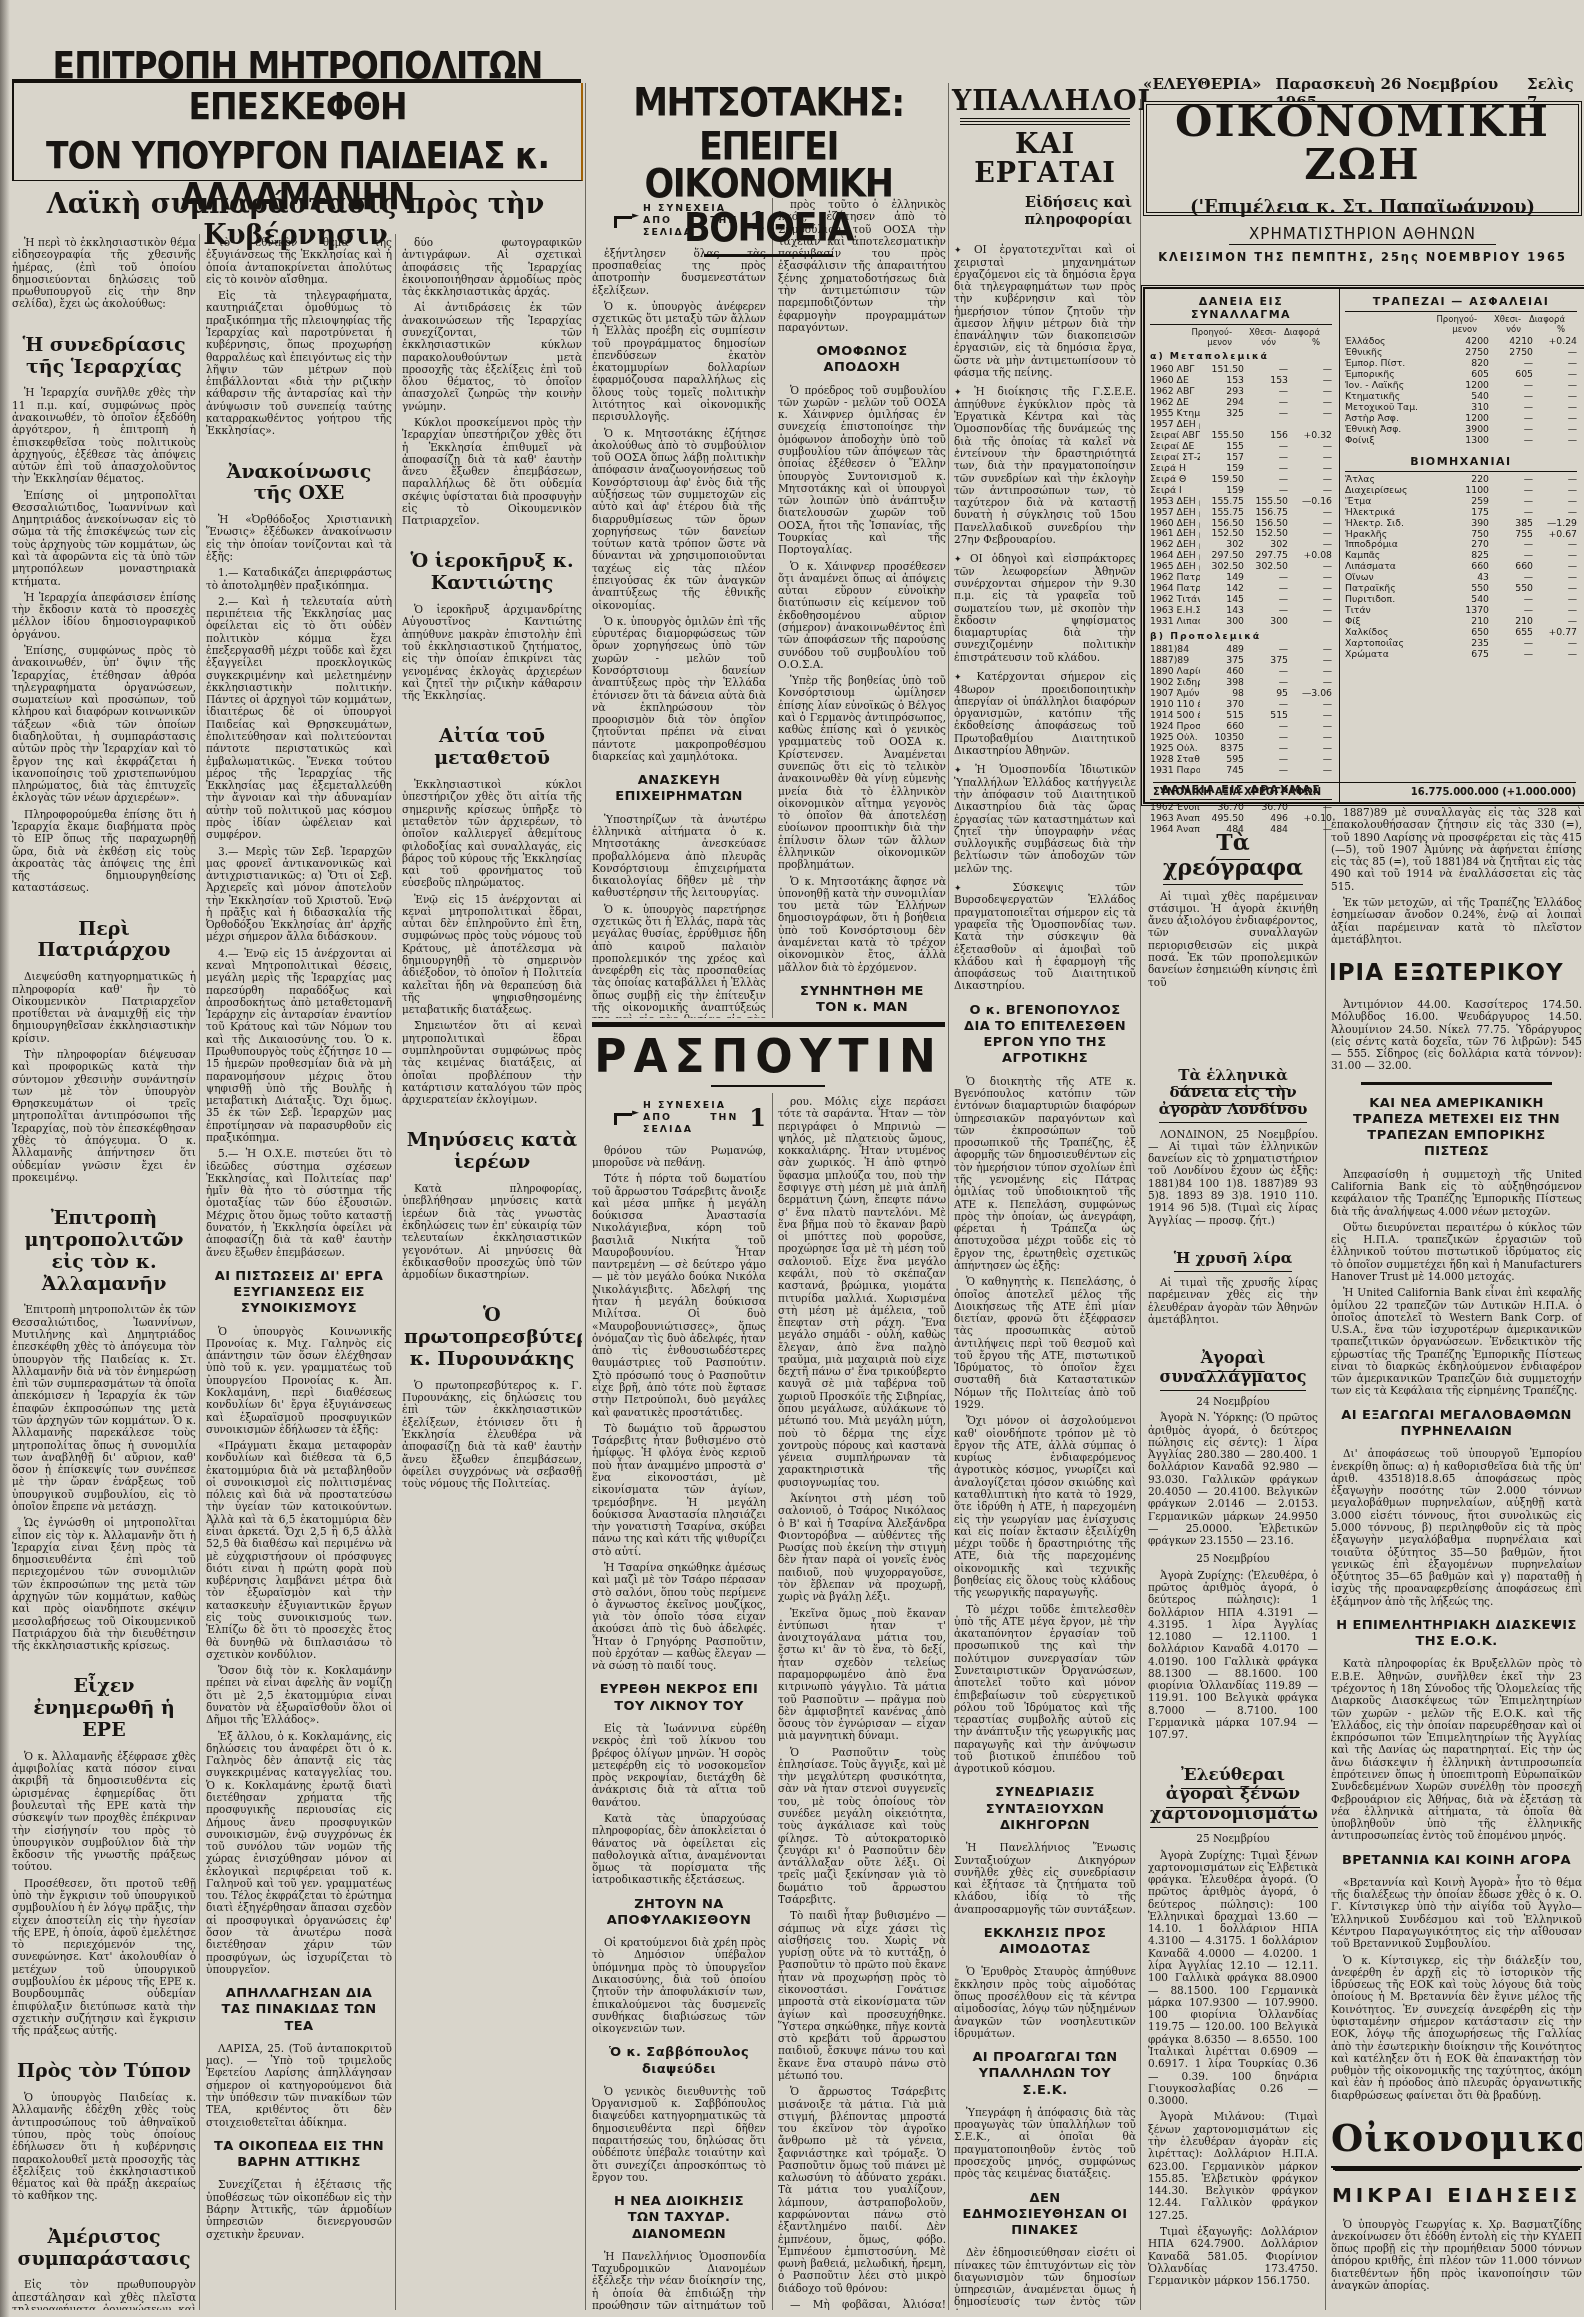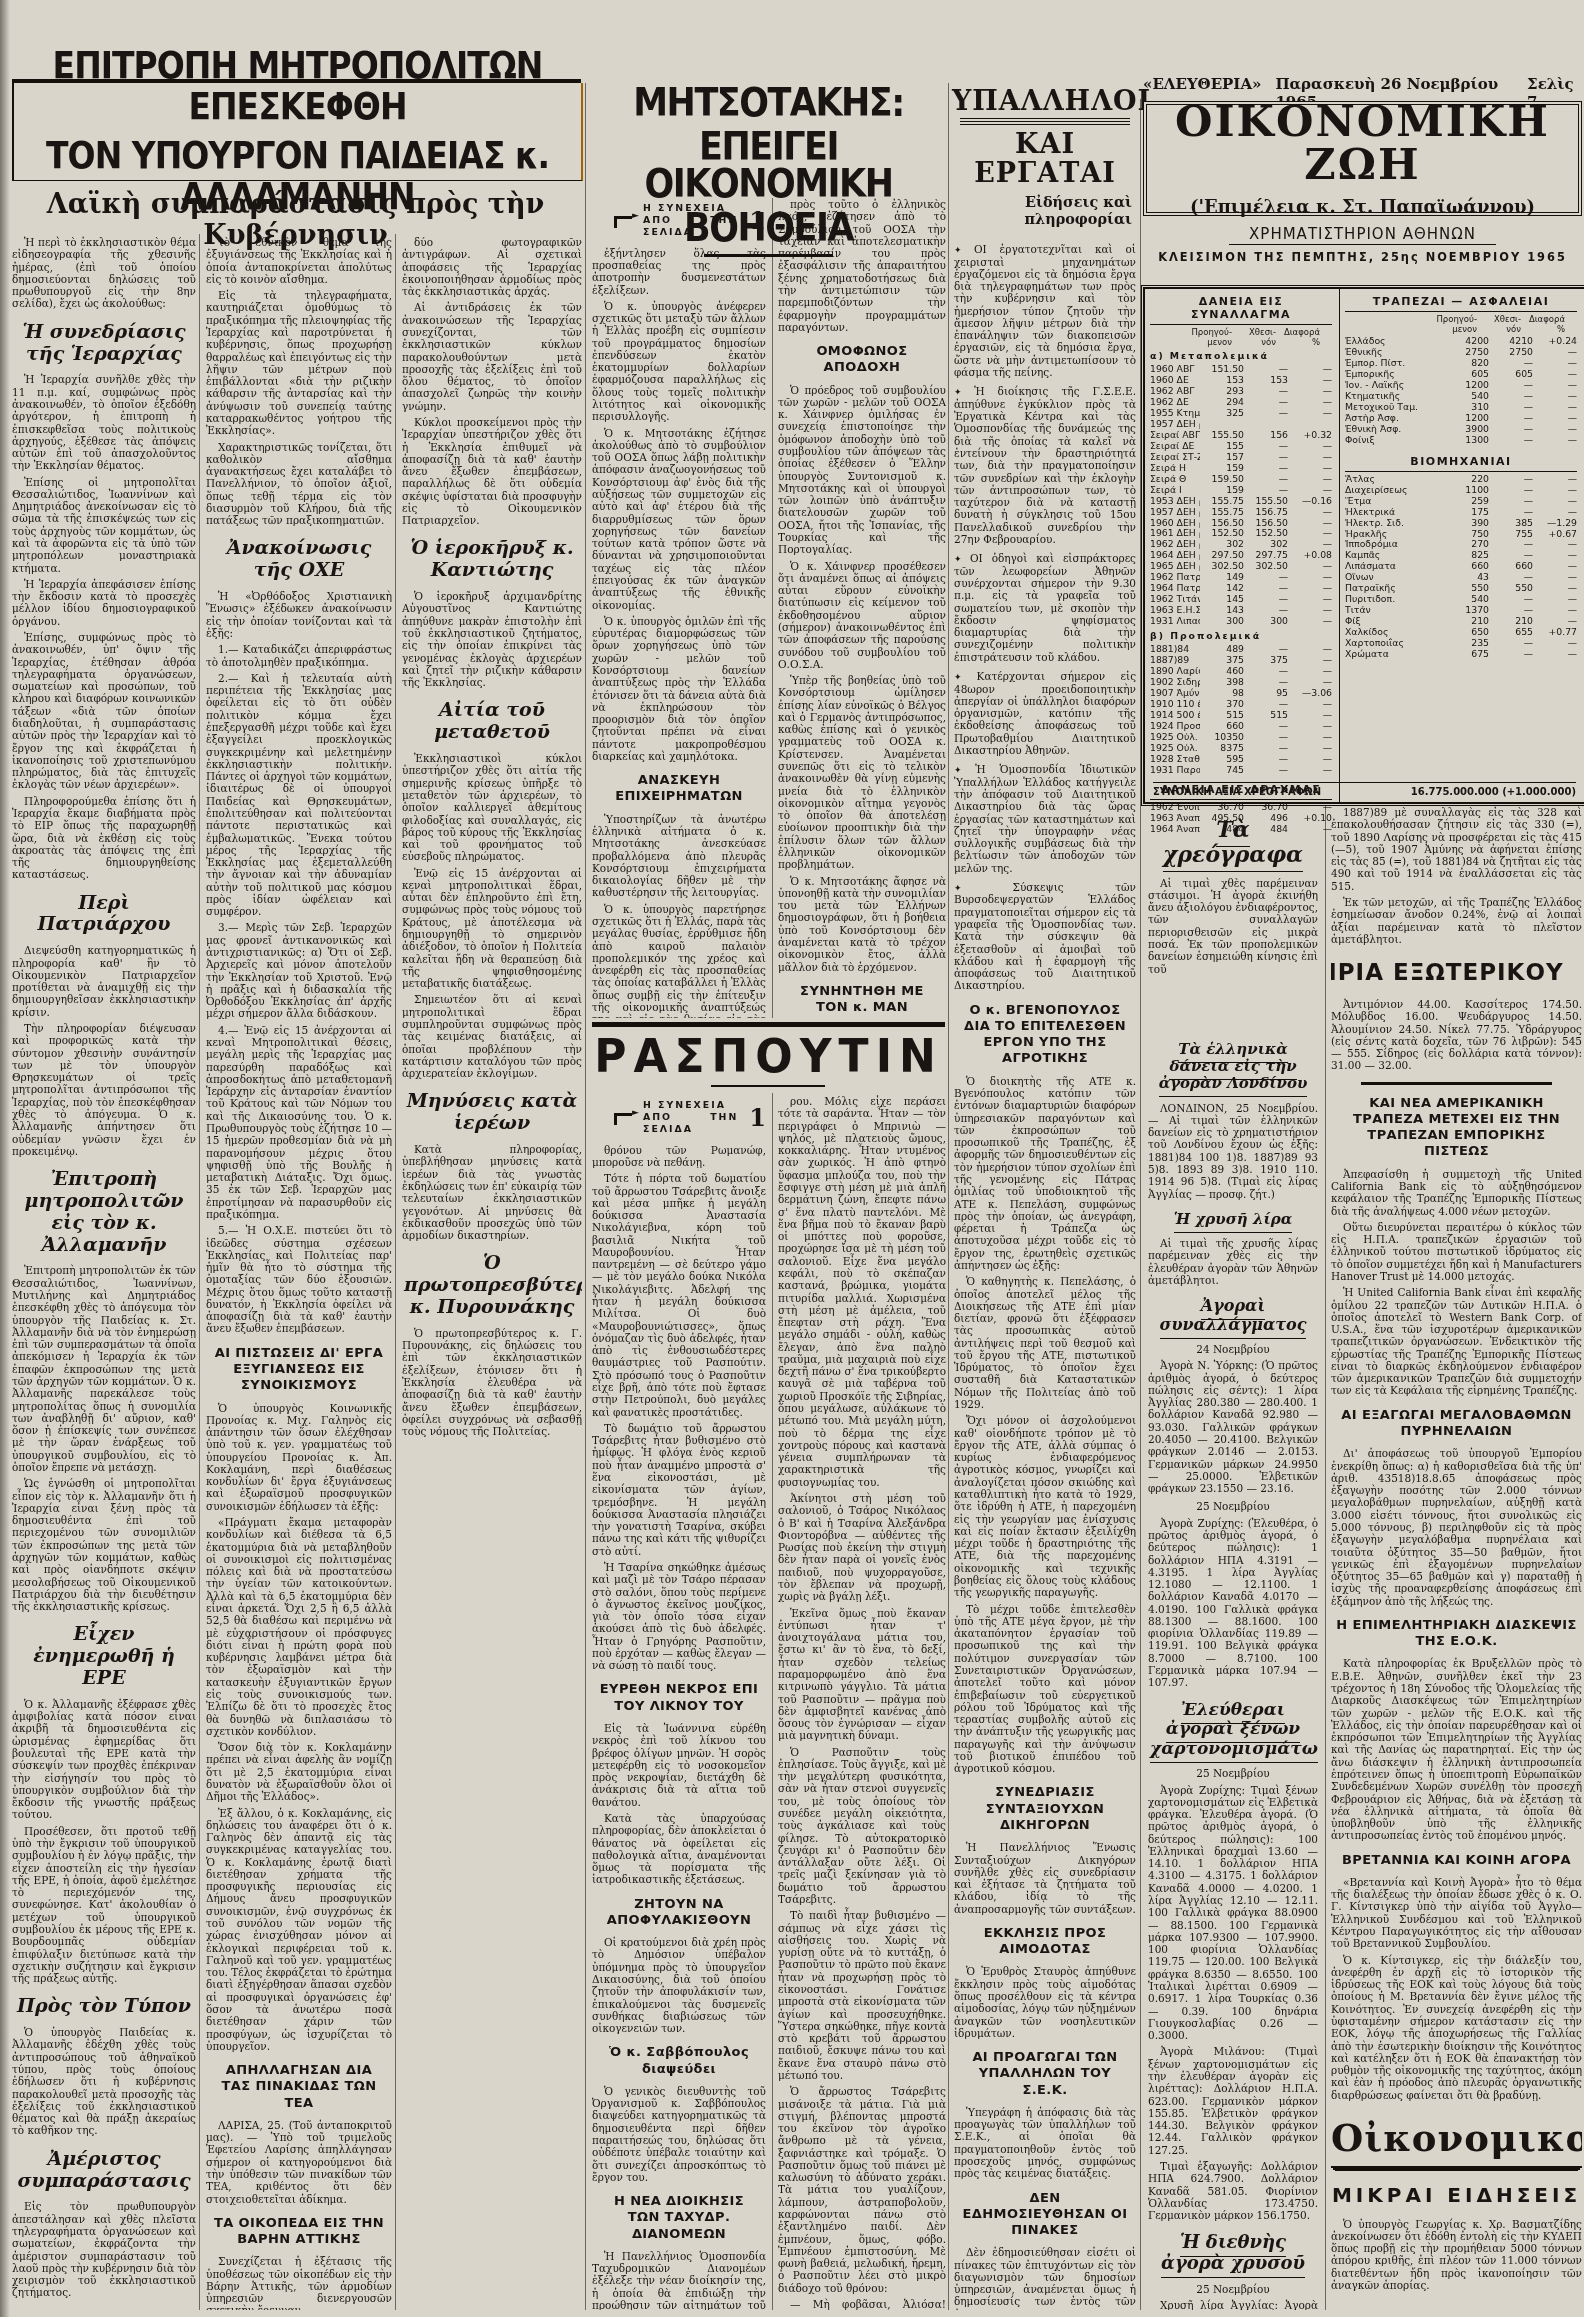--- a/index.html
+++ b/index.html
@@ -9,21 +9,21 @@
         background:linear-gradient(90deg,rgba(40,35,30,.55),rgba(40,35,30,0));}
   .vrule{position:absolute;width:1px;background:#45413a;opacity:.75;}
   .hbar{position:absolute;background:#14110d;}
   
   .col{position:absolute;overflow:hidden;font-size:10.5px;line-height:1.17;text-align:justify;}
   .b-p{margin:0 0 4px 0;text-indent:12px;}
   .b-bullet{margin:0 0 7px 0;}
   .b-bullet::before{content:"✦ ";font-size:9px;}
   .b-h2{font-family:"DejaVu Sans",sans-serif;font-weight:bold;font-size:13px;line-height:1.25;
         text-align:center;text-indent:0;margin:10px 4px 8px 4px;letter-spacing:0.4px;}
-  .b-h2s{font-weight:bold;font-size:19px;line-height:1.15;text-align:center;margin:11px 2px 9px 2px;font-style:italic;}
+  .b-h2s{font-weight:bold;font-size:19px;line-height:1.15;text-align:center;margin:24px 2px 9px 2px;}
   .b-h2s .uline, .b-wide .uline{border-bottom:1.5px solid #14110d;padding-bottom:4px;}
   .b-date{text-align:center;margin:6px 0 4px 0;}
   .b-rule{height:3px;background:#14110d;margin:10px 30px;}
   .b-wide{position:relative;font-family:"DejaVu Sans",sans-serif;font-weight:bold;font-size:23px;
         text-align:center;width:416px;margin:14px 0 12px -178px;letter-spacing:1px;}
   .b-big{font-weight:bold;font-size:37px;text-align:center;margin:16px 0 2px 0;letter-spacing:1px;
         border-bottom:2px solid #14110d;padding-bottom:6px;
         box-shadow:0 4px 0 -2px #14110d,0 7px 0 -4px #14110d;}
   .b-h2big{font-family:"DejaVu Sans",sans-serif;font-weight:bold;font-size:20px;letter-spacing:4px;
         text-align:center;margin:16px 0 10px 0;}
@@ -129,21 +129,20 @@
       <div class="b-p">Ὁ κ. Ἀλλαμανῆς ἐξέφρασε χθὲς ἀμφιβολίας κατὰ πόσον εἶναι ἀκριβῆ τὰ δημοσιευθέντα εἰς ὡρισμένας ἐφημερίδας ὅτι βουλευταὶ τῆς ΕΡΕ κατὰ τὴν σύσκεψίν των προχθὲς ἐπέκριναν τὴν εἰσήγησίν του πρὸς τὸ ὑπουργικὸν συμβούλιον διὰ τὴν ἔκδοσιν τῆς γνωστῆς πράξεως τούτου.</div>
       <div class="b-p">Προσέθεσεν, ὅτι προτοῦ τεθῇ ὑπὸ τὴν ἔγκρισιν τοῦ ὑπουργικοῦ συμβουλίου ἡ ἐν λόγῳ πρᾶξις, τὴν εἶχεν ἀποστείλη εἰς τὴν ἡγεσίαν τῆς ΕΡΕ, ἡ ὁποία, ἀφοῦ ἐμελέτησε τὸ περιεχόμενόν της, συνεφώνησε. Κατ' ἀκολουθίαν ὁ μετέχων τοῦ ὑπουργικοῦ συμβουλίου ἐκ μέρους τῆς ΕΡΕ κ. Βουρδουμπᾶς οὐδεμίαν ἐπιφύλαξιν διετύπωσε κατὰ τὴν σχετικὴν συζήτησιν καὶ ἔγκρισιν τῆς πράξεως αὐτῆς.</div>
       <div class="b-h2s"><span>Πρὸς τὸν Τύπον</span></div>
       <div class="b-p">Ὁ ὑπουργὸς Παιδείας κ. Ἀλλαμανῆς ἐδέχθη χθὲς τοὺς ἀντιπροσώπους τοῦ ἀθηναϊκοῦ τύπου, πρὸς τοὺς ὁποίους ἐδήλωσεν ὅτι ἡ κυβέρνησις παρακολουθεῖ μετὰ προσοχῆς τὰς ἐξελίξεις τοῦ ἐκκλησιαστικοῦ θέματος καὶ θὰ πράξῃ ἀκεραίως τὸ καθῆκον της.</div>
       <div class="b-h2s"><span>Ἀμέριστος συμπαράστασις</span></div>
       <div class="b-p">Εἰς τὸν πρωθυπουργὸν ἀπεστάλησαν καὶ χθὲς πλεῖστα τηλεγραφήματα ὀργανώσεων καὶ σωματείων, ἐκφράζοντα τὴν ἀμέριστον συμπαράστασιν τοῦ λαοῦ πρὸς τὴν κυβέρνησιν διὰ τὸν χειρισμὸν τοῦ ἐκκλησιαστικοῦ ζητήματος.</div>
     </div>
   <div class="col" style="left:206px;top:236px;width:186px;height:2074px;">
       <div class="b-p">τὸ ἐθνικὸν θέμα τῆς ἐξυγιάνσεως τῆς Ἐκκλησίας καὶ ἡ ὁποία ἀνταποκρίνεται ἀπολύτως εἰς τὸ κοινὸν αἴσθημα.</div>
       <div class="b-p">Εἰς τὰ τηλεγραφήματα, καυτηριάζεται ὁμοθύμως τὸ πραξικόπημα τῆς πλειοψηφίας τῆς Ἱεραρχίας καὶ παροτρύνεται ἡ κυβέρνησις, ὅπως προχωρήσῃ θαρραλέως καὶ ἐπειγόντως εἰς τὴν λῆψιν τῶν μέτρων ποὺ ἐπιβάλλονται «διὰ τὴν ριζικὴν κάθαρσιν τῆς ἀνταρσίας καὶ τὴν ἀνύψωσιν τοῦ συνεπείᾳ ταύτης καταρρακωθέντος γοήτρου τῆς Ἐκκλησίας».</div>
-      <div class="b-p">Χαρακτηριστικῶς τονίζεται, ὅτι καθολικὸν αἴσθημα ἀγανακτήσεως ἔχει καταλάβει τὸ Πανελλήνιον, τὸ ὁποῖον ἀξιοῖ, ὅπως τεθῇ τέρμα εἰς τὸν διασυρμὸν τοῦ Κλήρου, διὰ τῆς πατάξεως τῶν πραξικοπηματιῶν.</div>
       <div class="b-h2s"><span>Ἀνακοίνωσις τῆς ΟΧΕ</span></div>
       <div class="b-p">Ἡ «Ὀρθόδοξος Χριστιανικὴ Ἕνωσις» ἐξέδωκεν ἀνακοίνωσιν εἰς τὴν ὁποίαν τονίζονται καὶ τὰ ἑξῆς:</div>
       <div class="b-p">1.— Καταδικάζει ἀπεριφράστως τὸ ἀποτολμηθὲν πραξικόπημα.</div>
       <div class="b-p">2.— Καὶ ἡ τελευταία αὐτὴ περιπέτεια τῆς Ἐκκλησίας μας ὀφείλεται εἰς τὸ ὅτι οὐδὲν πολιτικὸν κόμμα ἔχει ἐπεξεργασθῆ μέχρι τοῦδε καὶ ἔχει ἐξαγγείλει προεκλογικῶς συγκεκριμένην καὶ μελετημένην ἐκκλησιαστικὴν πολιτικήν. Πάντες οἱ ἀρχηγοὶ τῶν κομμάτων, ἰδιαιτέρως δὲ οἱ ὑπουργοὶ Παιδείας καὶ Θρησκευμάτων, ἐπολιτεύθησαν καὶ πολιτεύονται πάντοτε περιστατικῶς καὶ ἐμβαλωματικῶς. Ἕνεκα τούτου μέρος τῆς Ἱεραρχίας τῆς Ἐκκλησίας μας ἐξεμεταλλεύθη τὴν ἄγνοιαν καὶ τὴν ἀδυναμίαν αὐτὴν τοῦ πολιτικοῦ μας κόσμου πρὸς ἰδίαν ὠφέλειαν καὶ συμφέρον.</div>
       <div class="b-p">3.— Μερὶς τῶν Σεβ. Ἱεραρχῶν μας φρονεῖ ἀντικανονικῶς καὶ ἀντιχριστιανικῶς: α) Ὅτι οἱ Σεβ. Ἀρχιερεῖς καὶ μόνον ἀποτελοῦν τὴν Ἐκκλησίαν τοῦ Χριστοῦ. Ἐνῷ ἡ πρᾶξις καὶ ἡ διδασκαλία τῆς Ὀρθοδόξου Ἐκκλησίας ἀπ' ἀρχῆς μέχρι σήμερον ἄλλα διδάσκουν.</div>
       <div class="b-p">4.— Ἐνῷ εἰς 15 ἀνέρχονται αἱ κεναὶ Μητροπολιτικαὶ θέσεις, μεγάλη μερὶς τῆς Ἱεραρχίας μας παρεσύρθη παραδόξως καὶ ἀπροσδοκήτως ἀπὸ μεταθετομανῆ Ἱεράρχην εἰς ἀνταρσίαν ἐναντίον τοῦ Κράτους καὶ τῶν Νόμων του καὶ τῆς Δικαιοσύνης του. Ὁ κ. Πρωθυπουργὸς τοὺς ἐζήτησε 10 — 15 ἡμερῶν προθεσμίαν διὰ νὰ μὴ παρανομήσουν μέχρις ὅτου ψηφισθῇ ὑπὸ τῆς Βουλῆς ἡ μεταβατικὴ Διάταξις. Ὄχι ὅμως. 35 ἐκ τῶν Σεβ. Ἱεραρχῶν μας ἐπροτίμησαν νὰ παρασυρθοῦν εἰς πραξικόπημα.</div>
       <div class="b-p">5.— Ἡ Ο.Χ.Ε. πιστεύει ὅτι τὸ ἰδεῶδες σύστημα σχέσεων Ἐκκλησίας καὶ Πολιτείας παρ' ἡμῖν θὰ ἦτο τὸ σύστημα τῆς ὁμοταξίας τῶν δύο ἐξουσιῶν. Μέχρις ὅτου ὅμως τοῦτο καταστῇ δυνατόν, ἡ Ἐκκλησία ὀφείλει νὰ ἀποφασίζῃ διὰ τὰ καθ' ἑαυτὴν ἄνευ ἔξωθεν ἐπεμβάσεων.</div>
       <div class="b-h2">ΑΙ ΠΙΣΤΩΣΕΙΣ ΔΙ' ΕΡΓΑ ΕΞΥΓΙΑΝΣΕΩΣ ΕΙΣ ΣΥΝΟΙΚΙΣΜΟΥΣ</div>
       <div class="b-p">Ὁ ὑπουργὸς Κοινωνικῆς Προνοίας κ. Μιχ. Γαληνὸς εἰς ἀπάντησιν τῶν ὅσων ἐλέχθησαν ὑπὸ τοῦ κ. γεν. γραμματέως τοῦ ὑπουργείου Προνοίας κ. Ἀπ. Κοκλαμάνη, περὶ διαθέσεως κονδυλίων δι' ἔργα ἐξυγιάνσεως καὶ ἐξωραϊσμοῦ προσφυγικῶν συνοικισμῶν ἐδήλωσεν τὰ ἑξῆς:</div>
       <div class="b-p">«Πράγματι ἔκαμα μεταφορὰν κονδυλίων καὶ διέθεσα τὰ 6,5 ἑκατομμύρια διὰ νὰ μεταβληθοῦν οἱ συνοικισμοὶ εἰς πολιτισμένας πόλεις καὶ διὰ νὰ προστατεύσω τὴν ὑγείαν τῶν κατοικούντων. Ἀλλὰ καὶ τὰ 6,5 ἑκατομμύρια δὲν εἶναι ἀρκετά. Ὄχι 2,5 ἢ 6,5 ἀλλὰ 52,5 θὰ διαθέσω καὶ περιμένω νὰ μὲ εὐχαριστήσουν οἱ πρόσφυγες διότι εἶναι ἡ πρώτη φορὰ ποὺ κυβέρνησις λαμβάνει μέτρα διὰ τὸν ἐξωραϊσμὸν καὶ τὴν κατασκευὴν ἐξυγιαντικῶν ἔργων εἰς τοὺς συνοικισμούς των. Ἐλπίζω δὲ ὅτι τὸ προσεχὲς ἔτος θὰ δυνηθῶ νὰ διπλασιάσω τὸ σχετικὸν κονδύλιον.</div>

